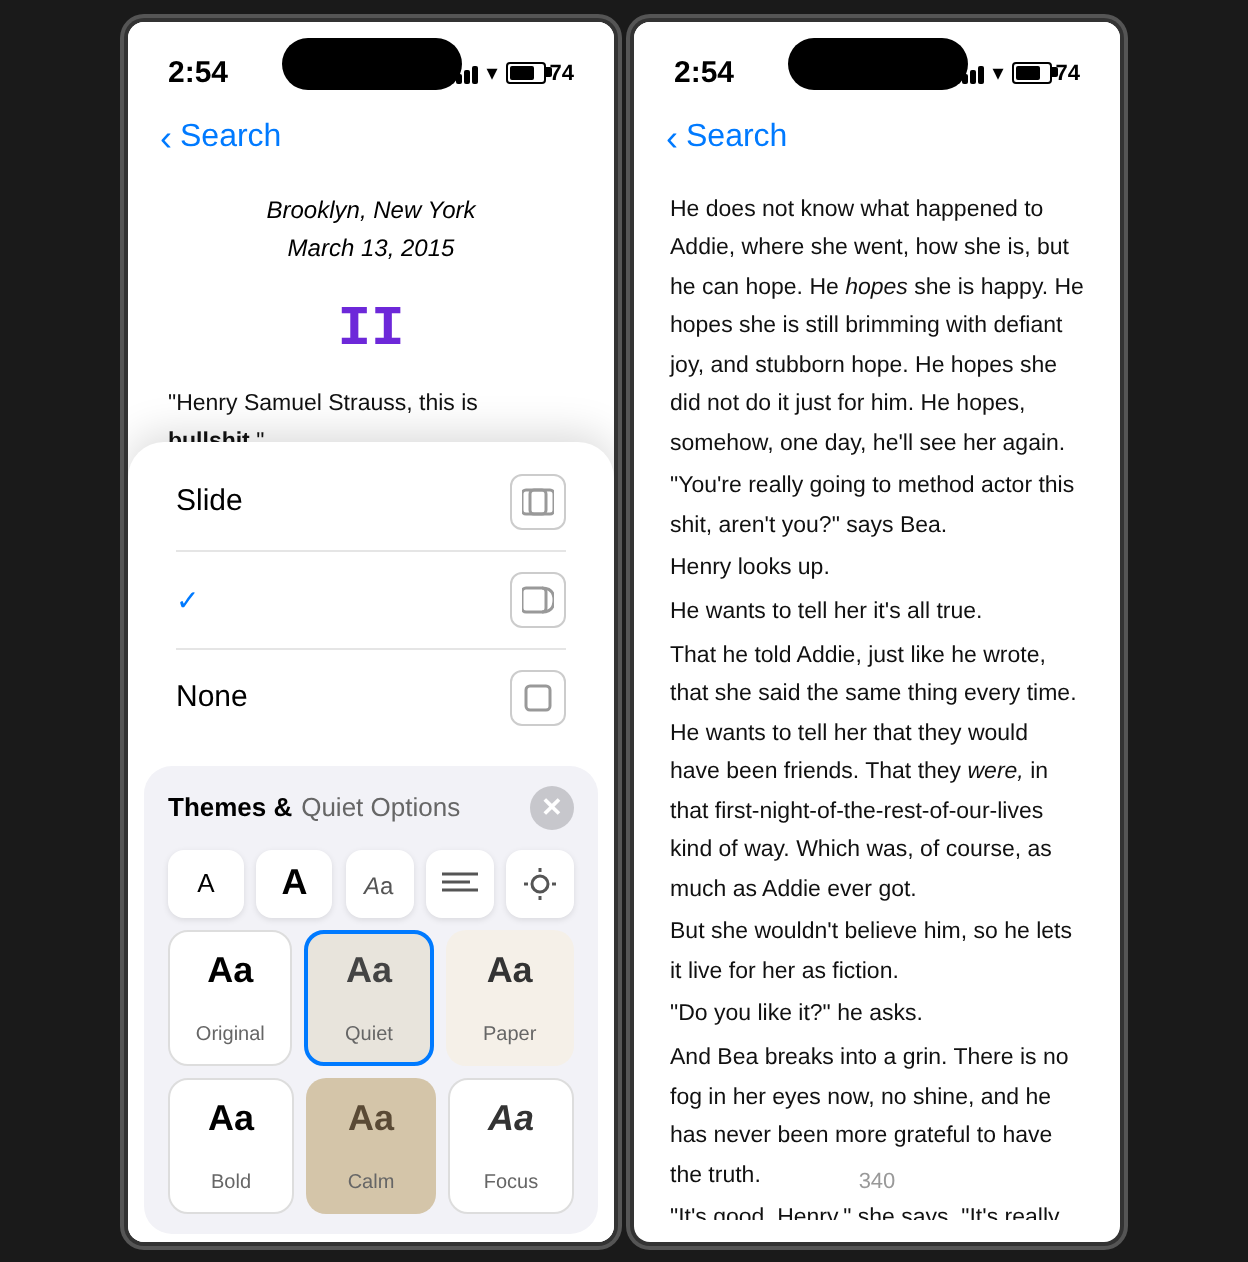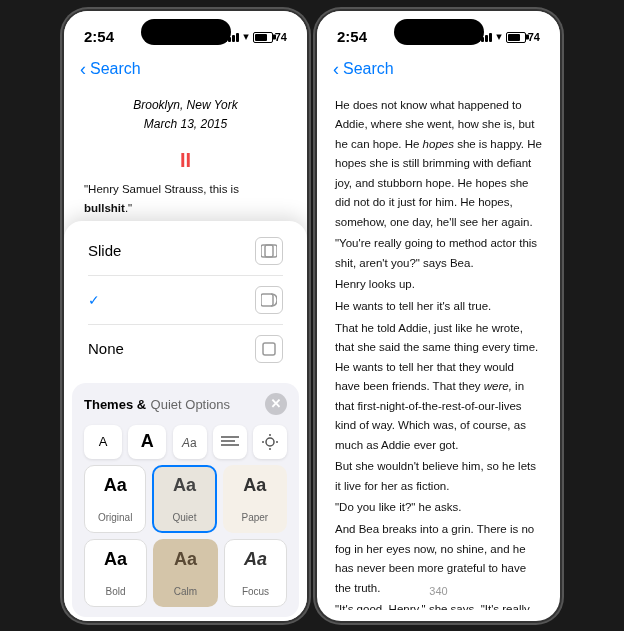--- a/index.html
+++ b/index.html
@@ -18,21 +18,21 @@
       display: flex;
       gap: 10px;
       align-items: center;
       justify-content: center;
     }
 
     .phone {
       width: 243px;
       height: 610px;
       background: #ffffff;
-      border-radius: 24px;
+      border-radius: 8px;
       overflow: hidden;
       position: relative;
       box-shadow: 0 0 0 2px #333, 0 0 0 4px #555;
     }
 
     
     .status-bar {
       display: flex;
       align-items: center;
       justify-content: space-between;
@@ -78,21 +78,21 @@
       width: 3px;
       border-radius: 1px;
     }
 
     .wifi-icon {
       font-size: 11px;
     }
 
     .battery {
       display: flex;
-      align-items: flex-end;
+      align-items: flex-start;
       gap: 2px;
       font-size: 11px;
       font-weight: 600;
     }
 
     .battery-icon {
       width: 20px;
       height: 11px;
       border: 1.5px solid #000;
       border-radius: 2px;
@@ -153,24 +153,25 @@
 
     .book-header {
       text-align: center;
       padding: 8px 0 6px;
       font-style: italic;
       font-size: 12px;
     }
 
     .chapter-roman {
       text-align: center;
-      font-size: 20px;
+      font-size: 28px;
       font-weight: bold;
-      color: #ef4444;
+      color: #6d28d9;
       margin: 4px 0;
+      font-family: Liberation Mono, monospace;
     }
 
     .book-text {
       font-size: 11.5px;
       line-height: 1.65;
       color: #111;
     }
 
     .book-text p {
       margin-bottom: 3px;

